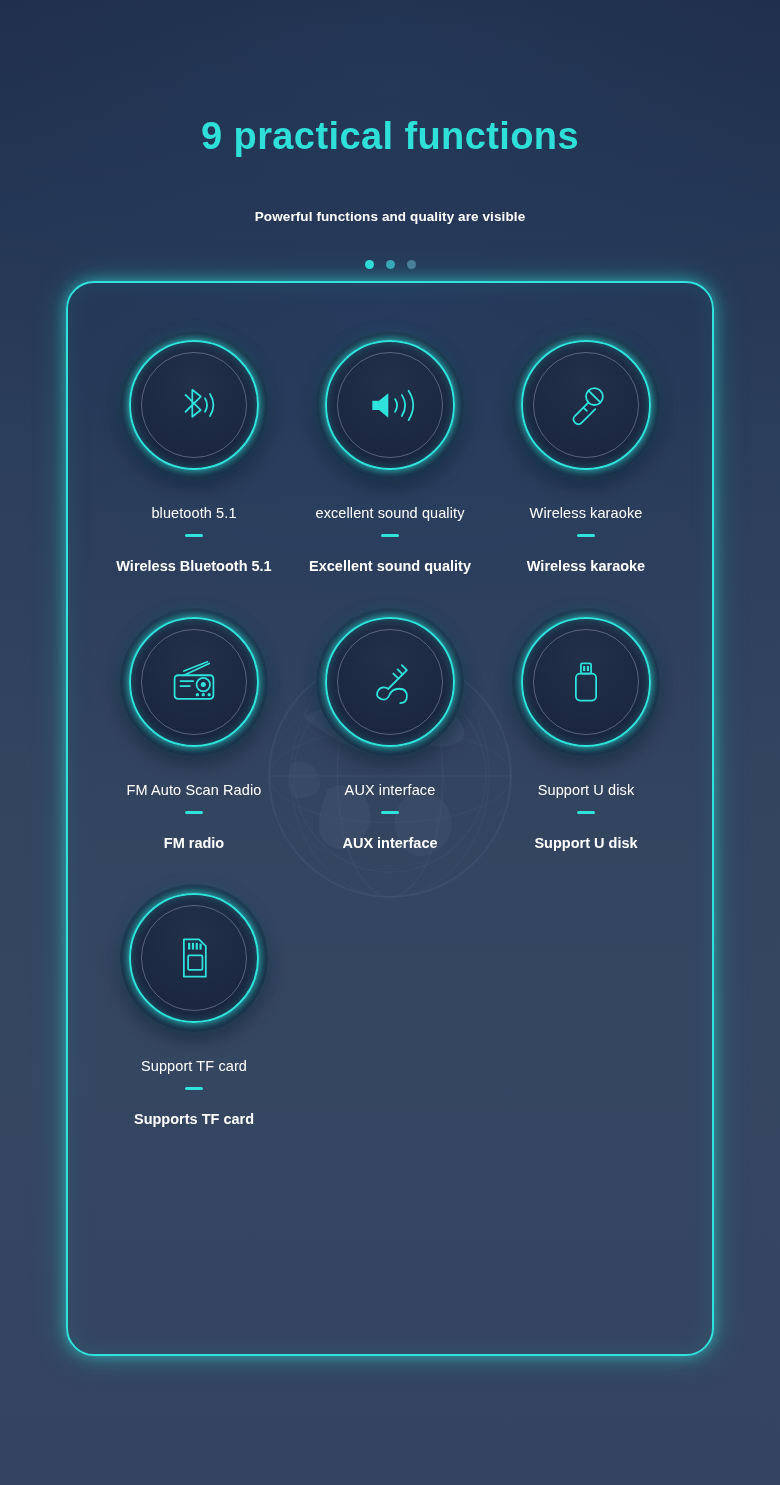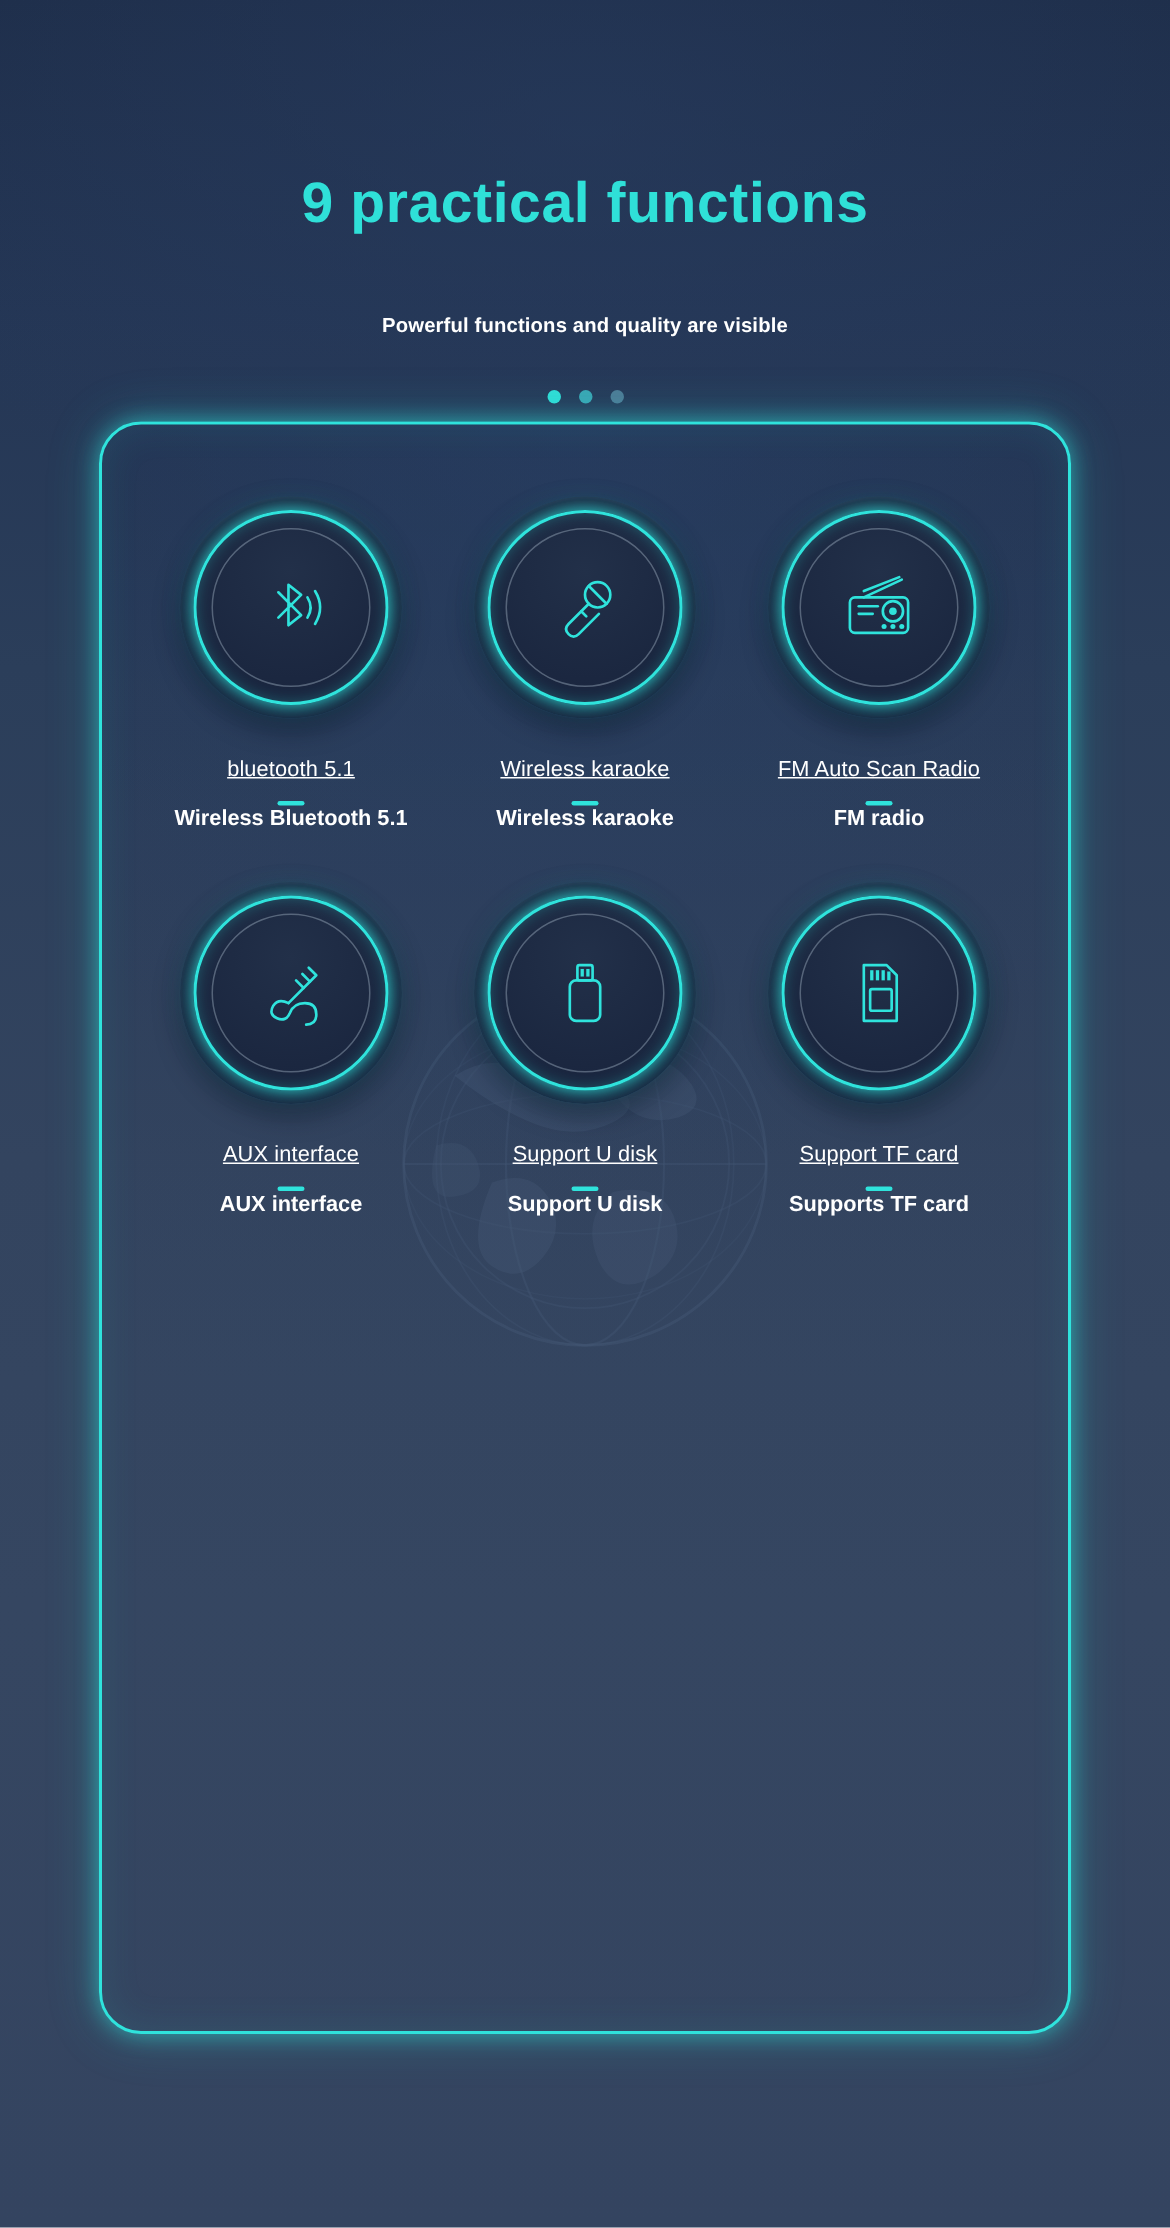--- a/index.html
+++ b/index.html
@@ -175,31 +175,30 @@
 
   
   .label-title {
     margin-top: 26px;
     font-size: 14.5px;
     font-weight: 500;
     color: #ffffff;
     text-align: center;
     line-height: 1.2;
     letter-spacing: 0.1px;
-    text-decoration: underline;
   }
   .divider {
     margin-top: 12px;
     width: 18px;
     height: 3px;
     border-radius: 2px;
     background: #2fe3dc;
   }
   .label-sub {
-    margin-top: 0;
+    margin-top: 20px;
     font-size: 14.5px;
     font-weight: bold;
     color: #ffffff;
     text-align: right;
     line-height: 1.25;
     max-width: 170px;
   }
 </style>
 </head>
 <body>
@@ -242,20 +241,33 @@
           <path class="st" d="M45 24 q5 8 0 16" stroke-width="2.6"></path>
           <path class="st" d="M51 19 q8 13 0 26" stroke-width="2.6"></path>
         </svg>
       </div>
       <div class="label-title">bluetooth 5.1</div>
       <div class="divider"></div>
       <div class="label-sub">Wireless Bluetooth 5.1</div>
     </div>
 
 
+    <div class="cell">
+      <div class="badge">
+        <svg viewBox="0 0 64 64">
+          <path class="sf" d="M30 18 L19 27 L11 27 L11 38 L19 38 L30 47 Z"></path>
+          <path class="st" d="M38 25 q5 7 0 15" stroke-width="2.6"></path>
+          <path class="st" d="M46 20 q8 12 0 25" stroke-width="2.6"></path>
+          <path class="st" d="M54 15 q11 17 0 35" stroke-width="2.6"></path>
+        </svg>
+      </div>
+      <div class="label-title">excellent sound quality</div>
+      <div class="divider"></div>
+      <div class="label-sub">Excellent sound quality</div>
+    </div>
 
     <div class="cell">
       <div class="badge">
         <svg viewBox="0 0 64 64">
           <circle class="st" cx="42" cy="22" r="10"></circle>
           <path class="st" d="M35 15 L49 29"></path>
           <path class="st" d="M35 29 L19 45 q-4 4 0 8 q4 4 8 0 L43 37"></path>
           <path class="st" d="M29 35 L33 39"></path>
         </svg>
       </div>

